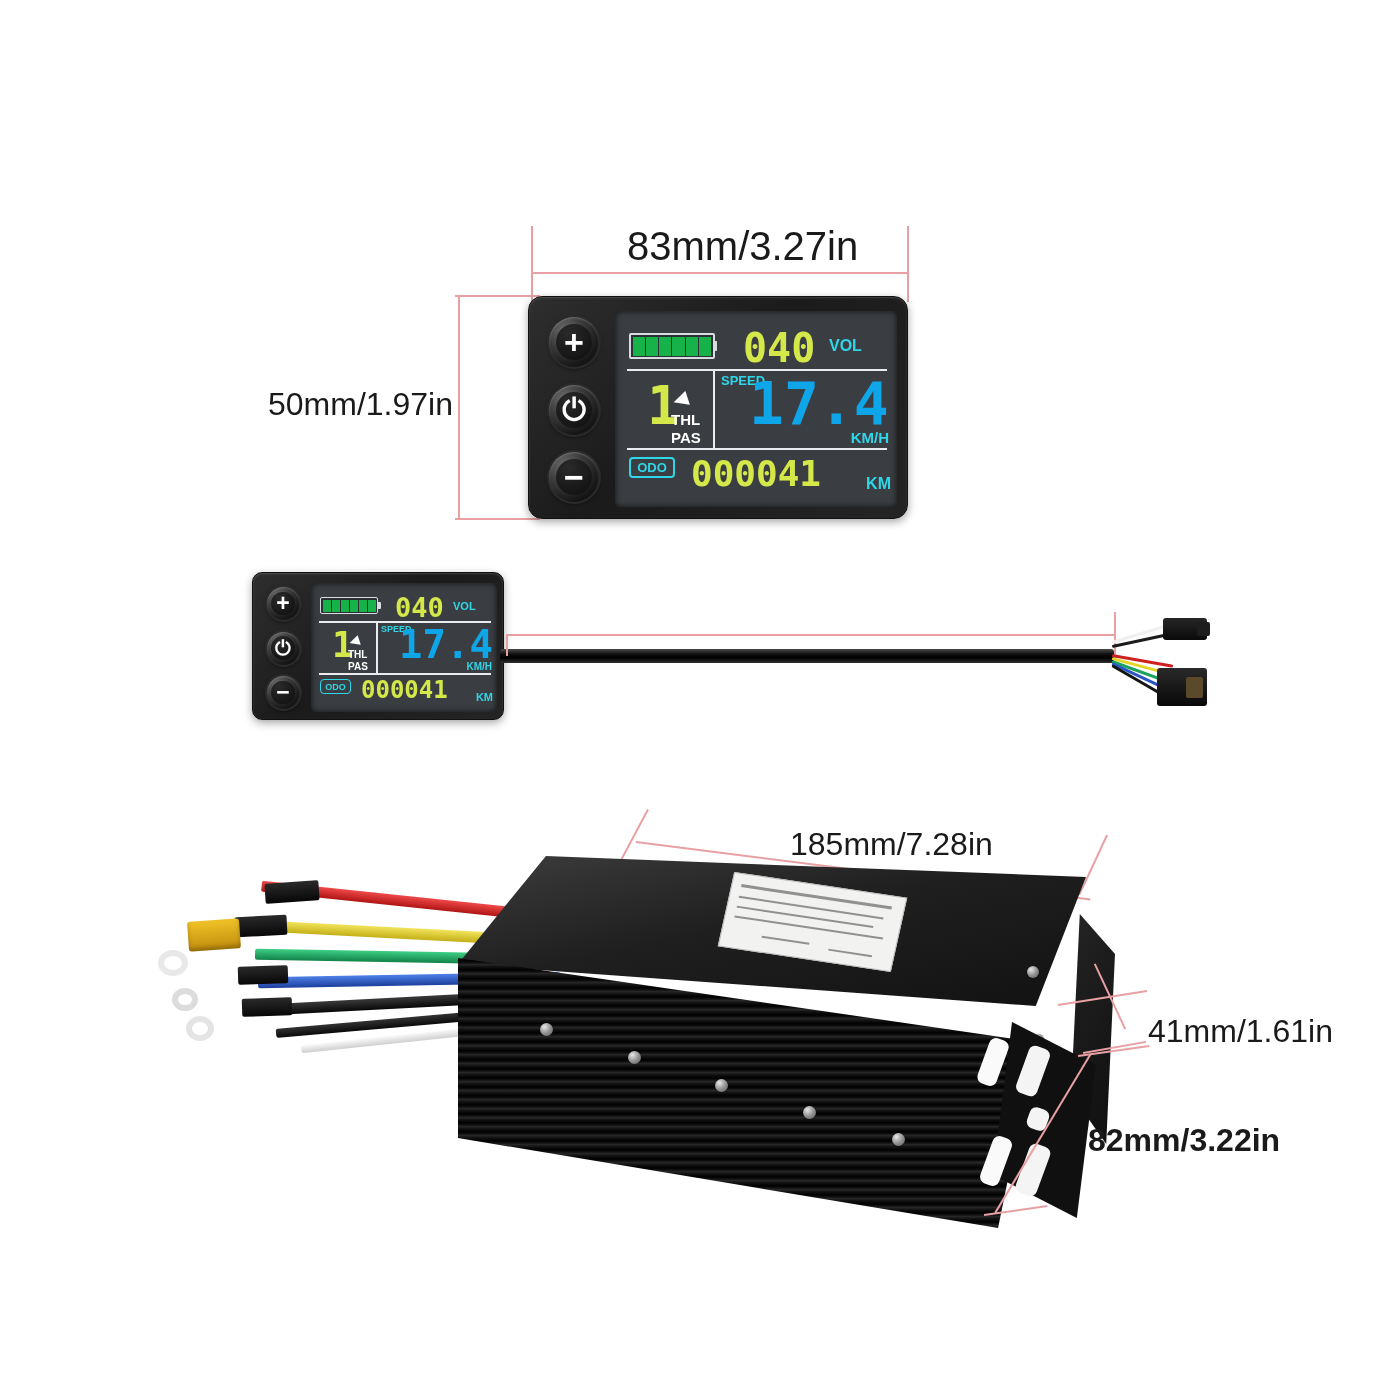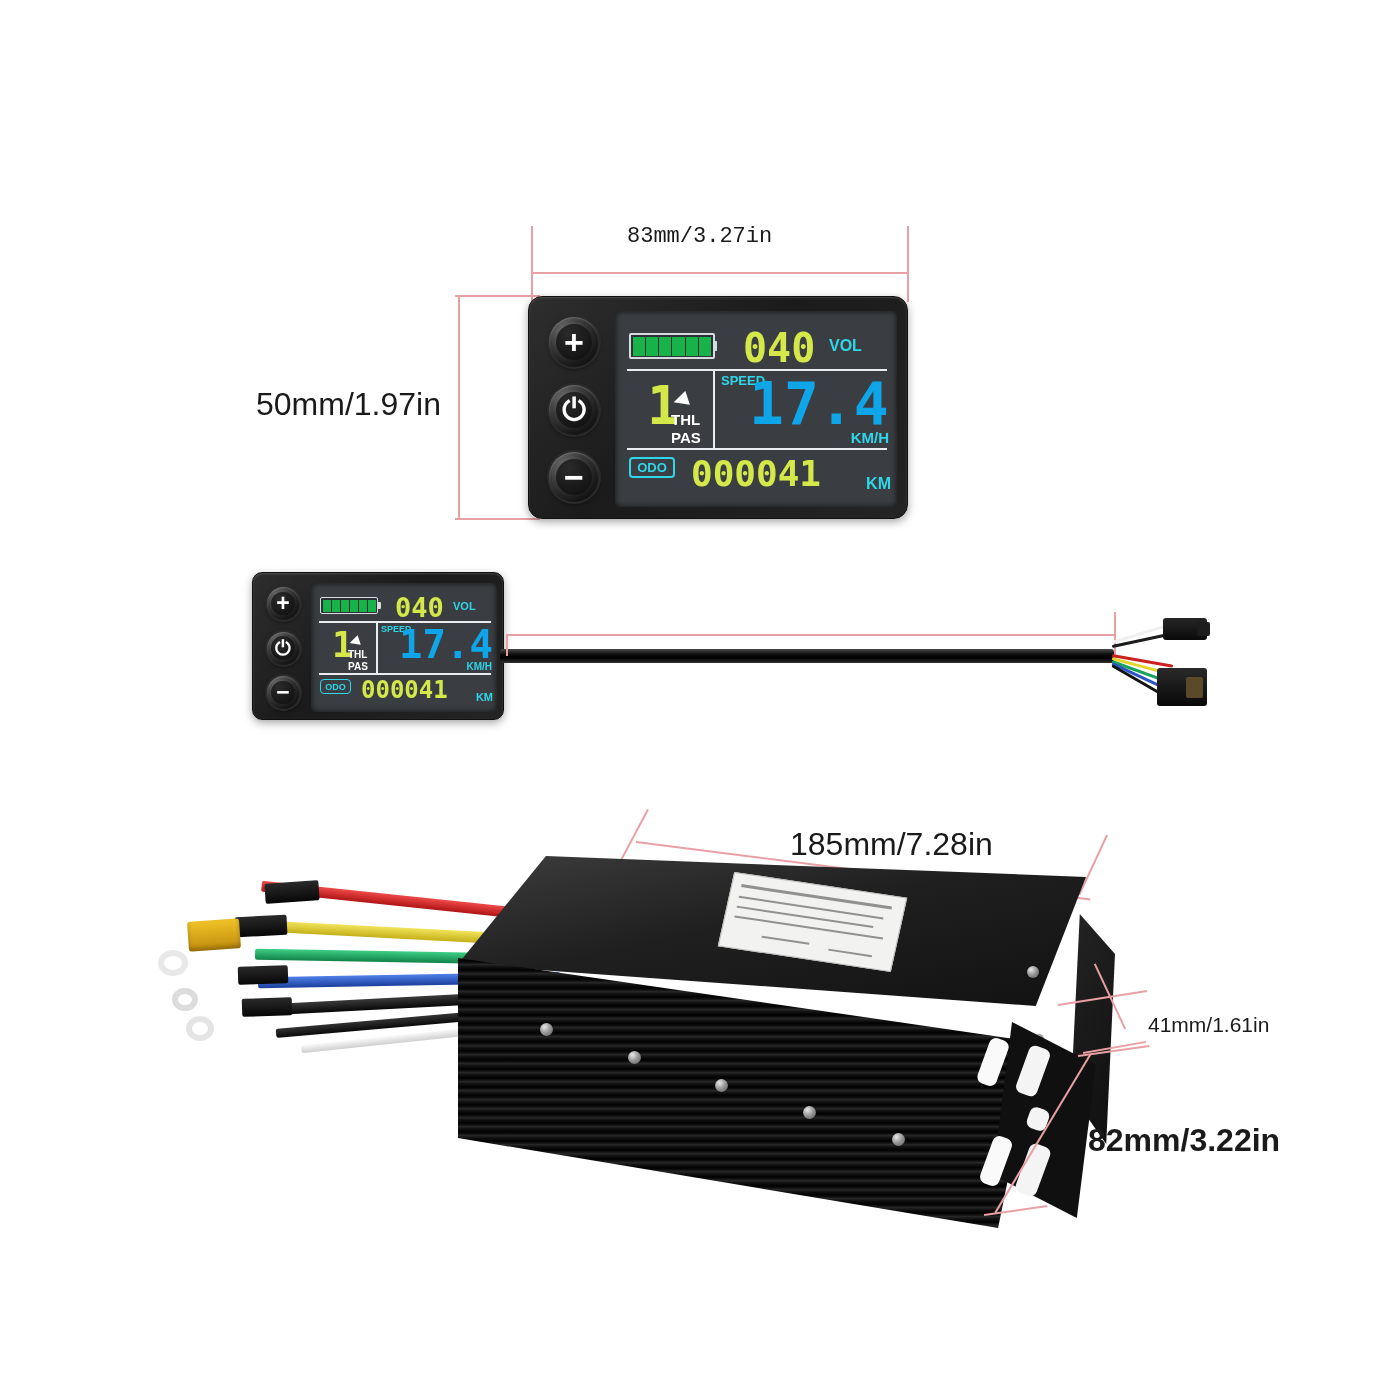--- a/index.html
+++ b/index.html
@@ -77,26 +77,26 @@
   .label-line { position:absolute; background:#6b6b6b; opacity:.72; }
   .screw { position:absolute; border-radius:50%; background: radial-gradient(circle at 34% 30%, #e8e8e8 0%, #9a9a9a 45%, #555 100%); box-shadow:0 0 1px #000; }
   .bracket { position:absolute; background:#101010; }
   .slot { position:absolute; background:#f4f4f4; border-radius:7px; }
 </style>
 </head>
 <body>
 
 <div id="root">
 
-  <div class="dim-label" style="left:627px; top:224px; font-size:22px;font-family:Liberation Mono, monospace;">83mm/3.27in</div>
+  <div class="dim-label" style="left:627px; top:224px; font-size:40px;">83mm/3.27in</div>
   <div class="dim-line h" style="left:531px; top:272px; width:377px;"></div>
   <div class="dim-line v" style="left:531px; top:226px; height:76px;"></div>
   <div class="dim-line v" style="left:907px; top:226px; height:76px;"></div>
 
-  <div class="dim-label" style="left:256px; top:386px; font-size:32px;">50mm/1.97in</div>
+  <div class="dim-label" style="left:268px; top:386px; font-size:32px;">50mm/1.97in</div>
   <div class="dim-line v" style="left:458px; top:295px; height:224px;"></div>
   <div class="dim-line h" style="left:455px; top:295px; width:85px;"></div>
   <div class="dim-line h" style="left:455px; top:518px; width:85px;"></div>
 
   <div class="display-unit" style="left:528px; top:296px; width:380px; height:223px;">
 
     <div class="btn-col" style="left:12px; top:20px; width:66px; height:185px;">
       <div class="rbtn" style="width:50px;height:50px;">
         <span class="glyph" style="font-size:34px;">+</span>
       </div>
@@ -278,21 +278,21 @@
 
     <div class="bracket" style="left:826px; top:172px; width:120px; height:196px;
                 clip-path: polygon(30% 0%, 100% 22%, 84% 100%, 14% 78%);"></div>
     <div class="slot" style="left:872px; top:196px; width:22px; height:50px; transform:rotate(20deg);"></div>
     <div class="slot" style="left:878px; top:258px; width:20px; height:22px; transform:rotate(20deg);"></div>
     <div class="slot" style="left:872px; top:294px; width:22px; height:52px; transform:rotate(20deg);"></div>
     <div class="slot" style="left:833px; top:188px; width:20px; height:48px; transform:rotate(20deg); background:#fafafa;"></div>
     <div class="slot" style="left:836px; top:286px; width:20px; height:50px; transform:rotate(20deg); background:#fafafa;"></div>
   </div>
 
-  <div class="dim-label" style="left:1148px; top:1013px; font-size:21px;text-align:right;">41mm/1.61in</div>
+  <div class="dim-label" style="left:1148px; top:1013px; font-size:32px;text-align:right;">41mm/1.61in</div>
   <div class="dim-rot" style="left:1095px; top:963px; width:72px; transform:rotate(65deg);"></div>
   <div class="dim-rot" style="left:1058px; top:1004px; width:90px; transform:rotate(-9deg);"></div>
   <div class="dim-rot" style="left:1083px; top:1052px; width:64px; transform:rotate(-10deg);"></div>
 
   <div class="dim-label" style="left:1088px; top:1122px; font-size:32px;font-weight:bold;">82mm/3.22in</div>
   <div class="dim-rot" style="left:995px; top:1212px; width:185px; transform:rotate(-59deg);"></div>
   <div class="dim-rot" style="left:1078px; top:1055px; width:72px; transform:rotate(-8deg);"></div>
   <div class="dim-rot" style="left:984px; top:1214px; width:64px; transform:rotate(-8deg);"></div>
 
 </div>

